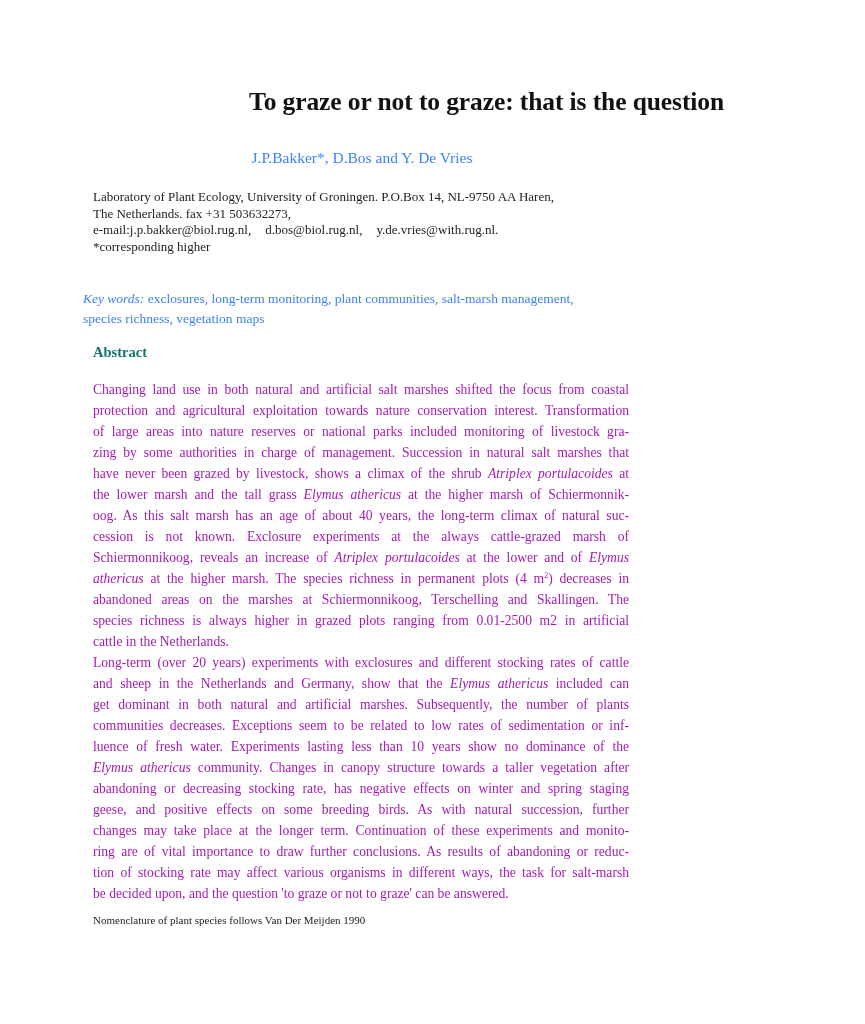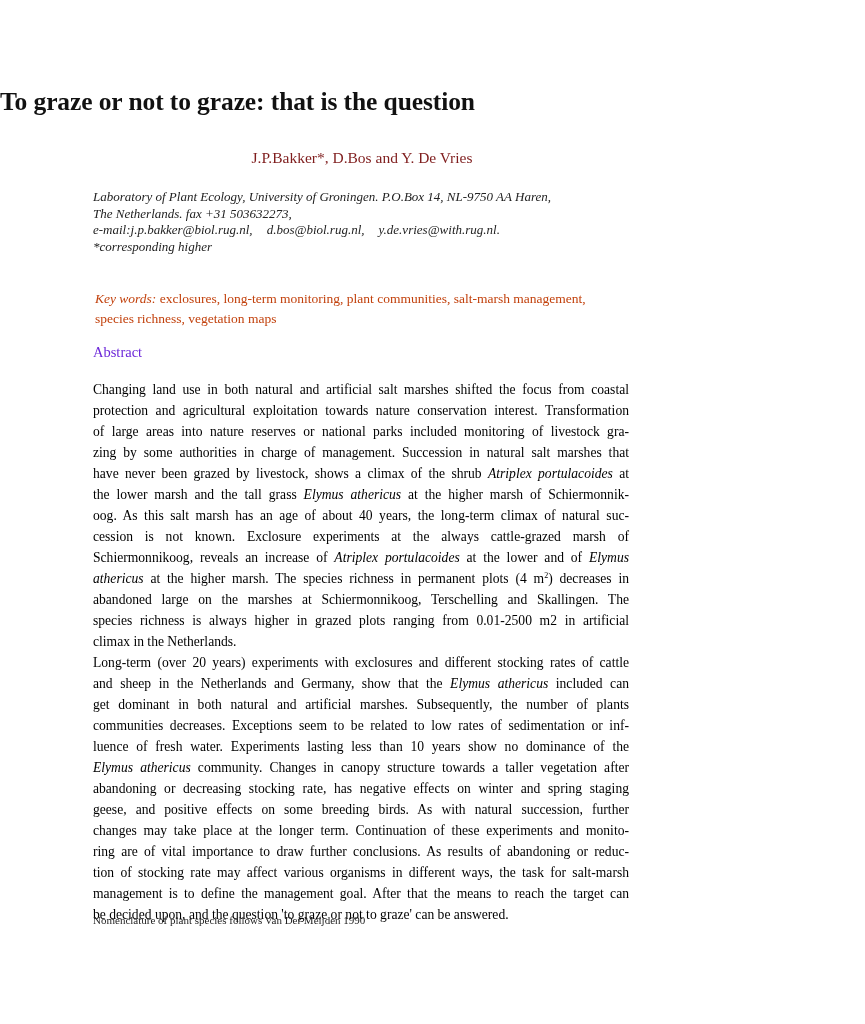--- a/index.html
+++ b/index.html
@@ -18,77 +18,76 @@
   .page {
     position: absolute;
     left: 0; top: 0;
     width: 865px; height: 1024px;
   }
   .title {
     position: absolute;
     left: 0;
     width: 724px;
     top: 86px;
-    text-align: left;
+    text-align: right;
     font-weight: bold;
     font-size: 25.5px;
     line-height: 32px;
     color: #111;
     letter-spacing: -0.1px;
   }
   .authors {
     position: absolute;
     left: 0;
     width: 724px;
     top: 148px;
     text-align: center;
     font-size: 15.5px;
     line-height: 20px;
-    color: #7f1d1d;
+    color: #3b82f6;
   }
   .affiliation {
     position: absolute;
     left: 93px;
     top: 189px;
     width: 560px;
-    font-style: italic;
     font-size: 13px;
     line-height: 16.5px;
     color: #222;
   }
   .affiliation .line { display: block; white-space: nowrap; }
   .affiliation .gap { display: inline-block; width: 14px; }
   .keywords {
     position: absolute;
-    left: 95px;
+    left: 83px;
     top: 289px;
     width: 560px;
     font-size: 13.5px;
     line-height: 20px;
-    color: #c2410c;
+    color: #3b82f6;
   }
   .keywords .kw-label { font-style: italic; }
   .keywords .line { display: block; white-space: nowrap; }
   .abstract-heading {
     position: absolute;
     left: 93px;
     top: 342px;
-    font-weight: normal;
+    font-weight: bold;
     font-size: 14.5px;
     line-height: 20px;
-    color: #6d28d9;
+    color: #0f766e;
   }
   .abstract {
     position: absolute;
     left: 93px;
     top: 379px;
     width: 536px;
     font-size: 13.6px;
     line-height: 21px;
-    color: #000000;
+    color: #a21caf;
   }
   .abstract .line {
     display: block;
     height: 21px;
     white-space: nowrap;
     text-align: justify;
     text-align-last: justify;
   }
   .abstract .line.last {
     text-align: left;
@@ -132,33 +131,32 @@
     <span class="line">Changing land use in both natural and artificial salt marshes shifted the focus from coastal</span>
     <span class="line">protection and agricultural exploitation towards nature conservation interest. Transformation</span>
     <span class="line">of large areas into nature reserves or national parks included monitoring of livestock gra-</span>
     <span class="line">zing by some authorities in charge of management. Succession in natural salt marshes that</span>
     <span class="line"><span>have never been grazed by livestock, shows a climax of the shrub </span><i>Atriplex portulacoides</i><span> at</span></span>
     <span class="line"><span>the lower marsh and the tall grass </span><i>Elymus athericus</i><span> at the higher marsh of Schiermonnik-</span></span>
     <span class="line">oog. As this salt marsh has an age of about 40 years, the long-term climax of natural suc-</span>
     <span class="line">cession is not known. Exclosure experiments at the always cattle-grazed marsh of</span>
     <span class="line"><span>Schiermonnikoog, reveals an increase of </span><i>Atriplex portulacoides</i><span> at the lower and of </span><i>Elymus</i></span>
     <span class="line"><i>athericus</i><span> at the higher marsh. The species richness in permanent plots (4 m</span><sup>2</sup><span>) decreases in</span></span>
-    <span class="line">abandoned large on the marshes at Schiermonnikoog, Terschelling and Skallingen. The</span>
+    <span class="line">abandoned areas on the marshes at Schiermonnikoog, Terschelling and Skallingen. The</span>
     <span class="line">species richness is always higher in grazed plots ranging from 0.01-2500 m2 in artificial</span>
-    <span class="line last">climax in the Netherlands.</span>
+    <span class="line last">cattle in the Netherlands.</span>
     <span class="line">Long-term (over 20 years) experiments with exclosures and different stocking rates of cattle</span>
     <span class="line"><span>and sheep in the Netherlands and Germany, show that the </span><i>Elymus athericus</i><span> included can</span></span>
     <span class="line">get dominant in both natural and artificial marshes. Subsequently, the number of plants</span>
     <span class="line">communities decreases. Exceptions seem to be related to low rates of sedimentation or inf-</span>
     <span class="line">luence of fresh water. Experiments lasting less than 10 years show no dominance of the</span>
     <span class="line"><i>Elymus athericus</i><span> community. Changes in canopy structure towards a taller vegetation after</span></span>
     <span class="line">abandoning or decreasing stocking rate, has negative effects on winter and spring staging</span>
     <span class="line">geese, and positive effects on some breeding birds. As with natural succession, further</span>
     <span class="line">changes may take place at the longer term. Continuation of these experiments and monito-</span>
     <span class="line">ring are of vital importance to draw further conclusions. As results of abandoning or reduc-</span>
     <span class="line">tion of stocking rate may affect various organisms in different ways, the task for salt-marsh</span>
-    <span class="line">management is to define the management goal. After that the means to reach the target can</span>
     <span class="line last">be decided upon, and the question 'to graze or not to graze' can be answered.</span>
   </div>
 
   <div class="footnote">Nomenclature of plant species follows Van Der Meijden 1990</div>
 
 </div>
 
 </body></html>

